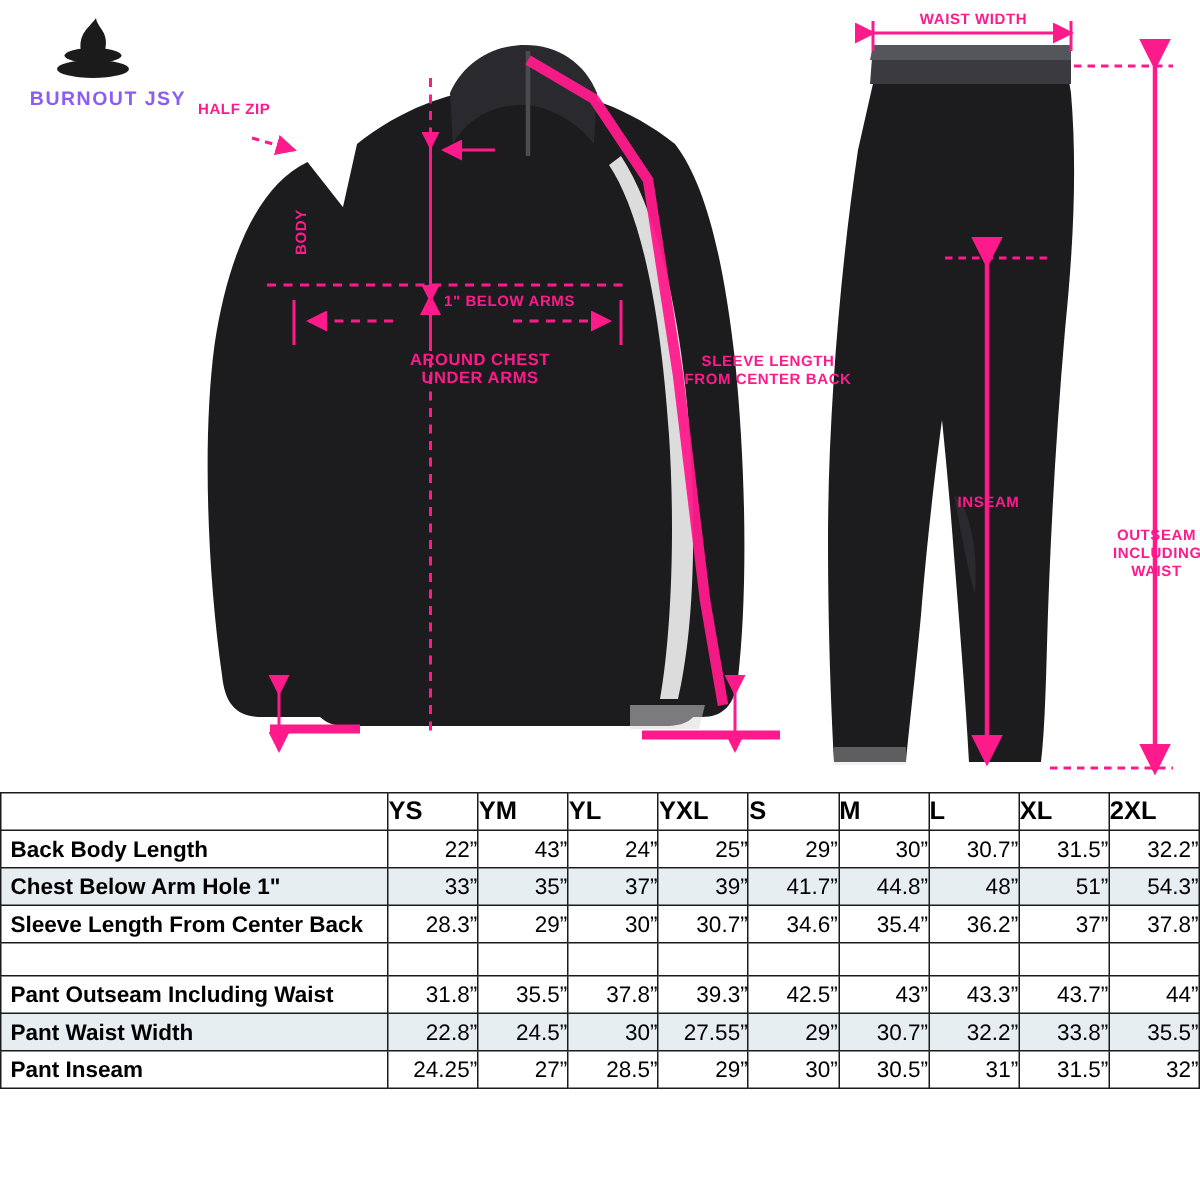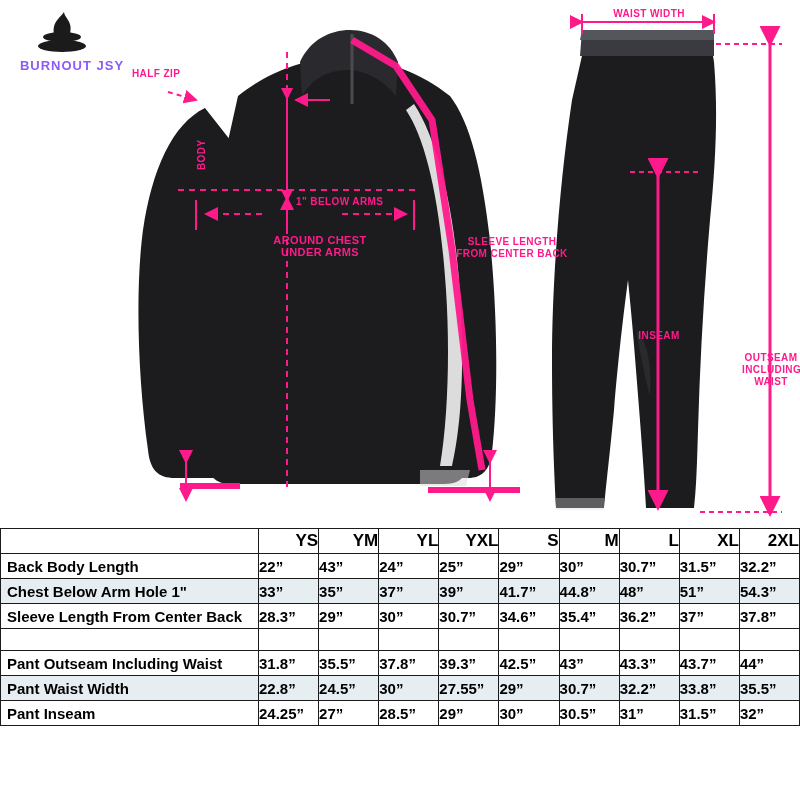--- a/index.html
+++ b/index.html
@@ -88,35 +88,35 @@
     font-size: 14.5px;
   }
   .size-table td, .size-table th {
     border: 1px solid #1b1b1b;
     padding: 0;
     height: 25px;
     box-sizing: border-box;
   }
   .size-table th {
     font-weight: bold;
-    text-align: right;
+    text-align: left;
     font-size: 17px;
     background: #ffffff;
   }
   .col-label {
     width: 258px;
     text-align: left;
     padding-left: 6px !important;
     font-weight: bold;
     font-size: 15px;
     white-space: nowrap;
   }
   .size-table td.val {
-    text-align: left;
-    font-weight: bold;
+    text-align: right;
+    font-weight: normal;
     font-size: 15px;
   }
   tr.shade td { background: #e7eef2; }
   tr.plain td { background: #ffffff; }
   tr.spacer td { height: 22px; background: #ffffff; }
   thead tr th { height: 42px; }
 </style>
 </head>
 <body>
 

